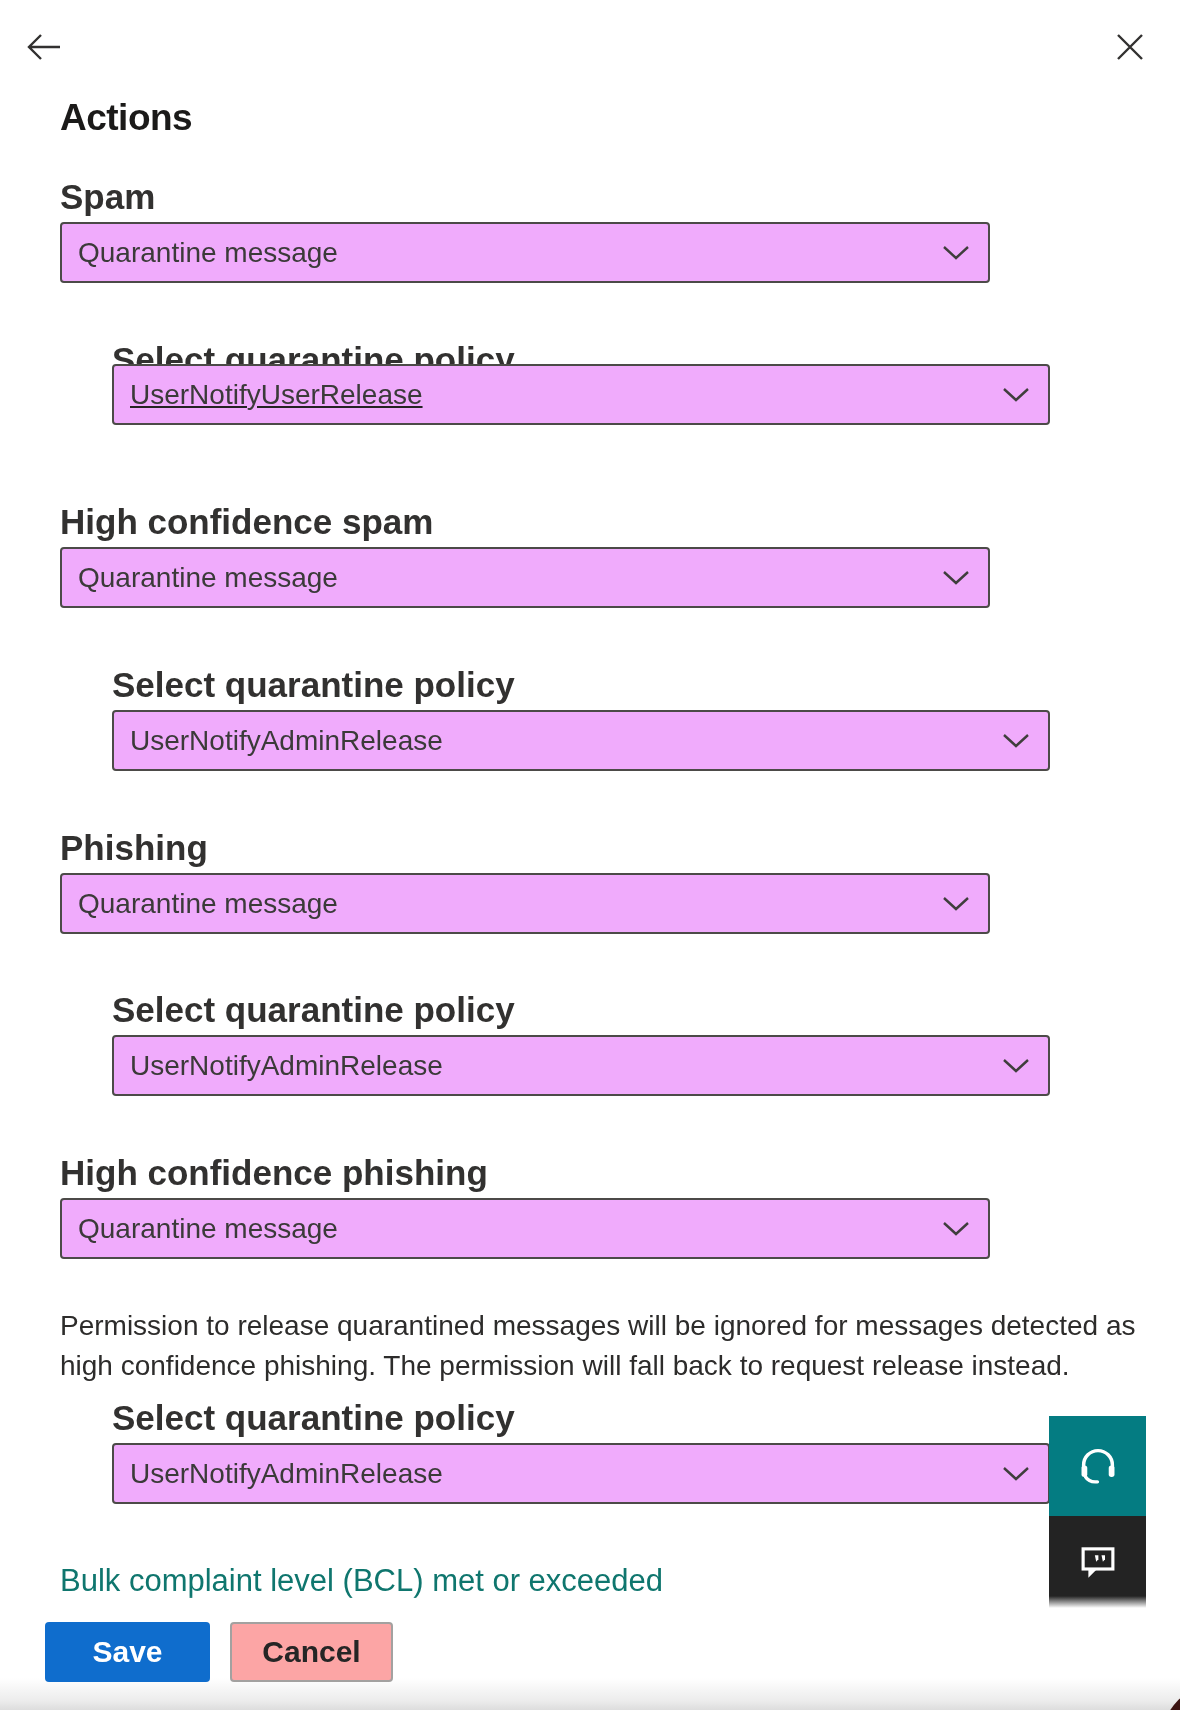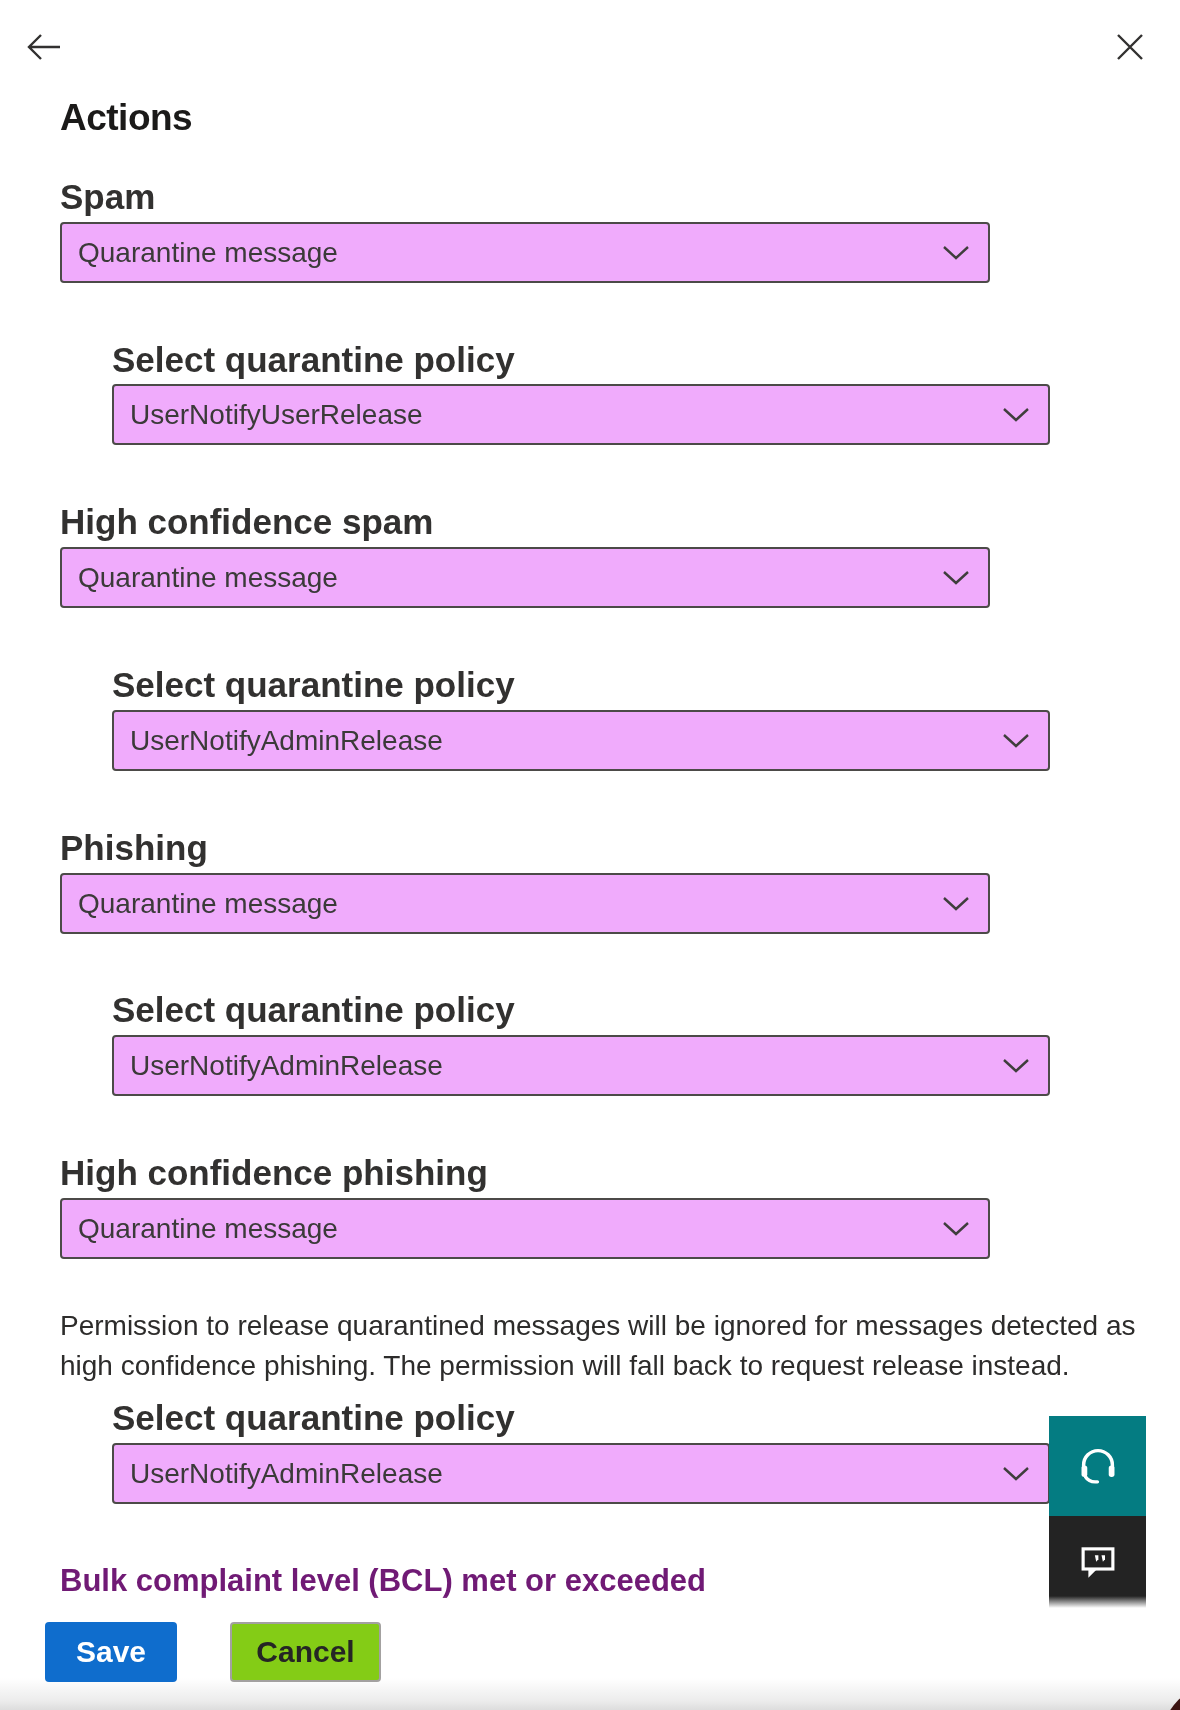--- a/index.html
+++ b/index.html
@@ -52,45 +52,45 @@
   .sub-col   { left: 112px; width: 938px; }
 
   .note {
     position: absolute; left: 60px; top: 1306px;
     font-size: 28px; font-weight: 400; color: #2d2c2b;
     line-height: 40px; white-space: nowrap;
   }
 
   .bcl-label {
     position: absolute; left: 60px; top: 1563px;
-    font-size: 31px; font-weight: 700; color: #701a75;
+    font-size: 31px; font-weight: 400; color: #0f766e;
     white-space: nowrap;
   }
 
   .fade-overlay {
     position: absolute; left: 0; top: 1596px; width: 1180px; height: 114px;
     background: linear-gradient(180deg,
       rgba(255,255,255,0) 0px, #ffffff 12px, #ffffff 72%,
       #ececec 92%, #dddddd 100%);
     z-index: 5; pointer-events: none;
   }
 
   .btn {
     position: absolute; top: 1622px; height: 60px; z-index: 6;
     border-radius: 4px; font-size: 30px; font-weight: 600;
     display: flex; align-items: center; justify-content: center;
     cursor: pointer; font-family: inherit;
   }
   .save-btn {
-    left: 45px; width: 132px;
+    left: 45px; width: 165px;
     background: #0f6dcd; border: none; color: #ffffff;
   }
   .cancel-btn {
-    left: 230px; width: 151px;
-    background: #84cc16; border: 2px solid #a3a1a0; color: #252525;
+    left: 230px; width: 163px;
+    background: #fca5a5; border: 2px solid #a3a1a0; color: #252525;
   }
 
   .float-btn {
     position: absolute; left: 1049px; width: 97px; z-index: 4;
     border: none; cursor: pointer;
     display: flex; align-items: center; justify-content: center;
   }
   .support-btn  { top: 1416px; height: 100px; background: #047c82; }
   .feedback-btn { top: 1516px; height: 95px;  background: #232323; }
 
@@ -122,21 +122,21 @@
 
 <div class="field-label" style="left:60px; top:177px;">Spam</div>
 <div class="dd main-col" style="top:222px;">
   <span class="dd-value">Quarantine message</span>
   <svg class="dd-chevron" viewBox="0 0 28 16" fill="none">
       <path d="M2 2 L14 13 L26 2" stroke="#3f3e3c" stroke-width="2.4" fill="none"></path>
     </svg>
 </div>
 
 <div class="field-label" style="left:112px; top:340px;">Select quarantine policy</div>
-<div class="dd sub-col" style="top:384px;">
+<div class="dd sub-col" style="top:364px;text-decoration:underline;">
   <span class="dd-value">UserNotifyUserRelease</span>
   <svg class="dd-chevron" viewBox="0 0 28 16" fill="none">
       <path d="M2 2 L14 13 L26 2" stroke="#3f3e3c" stroke-width="2.4" fill="none"></path>
     </svg>
 </div>
 
 <div class="field-label" style="left:60px; top:502px;">High confidence spam</div>
 <div class="dd main-col" style="top:547px;">
   <span class="dd-value">Quarantine message</span>
   <svg class="dd-chevron" viewBox="0 0 28 16" fill="none">

